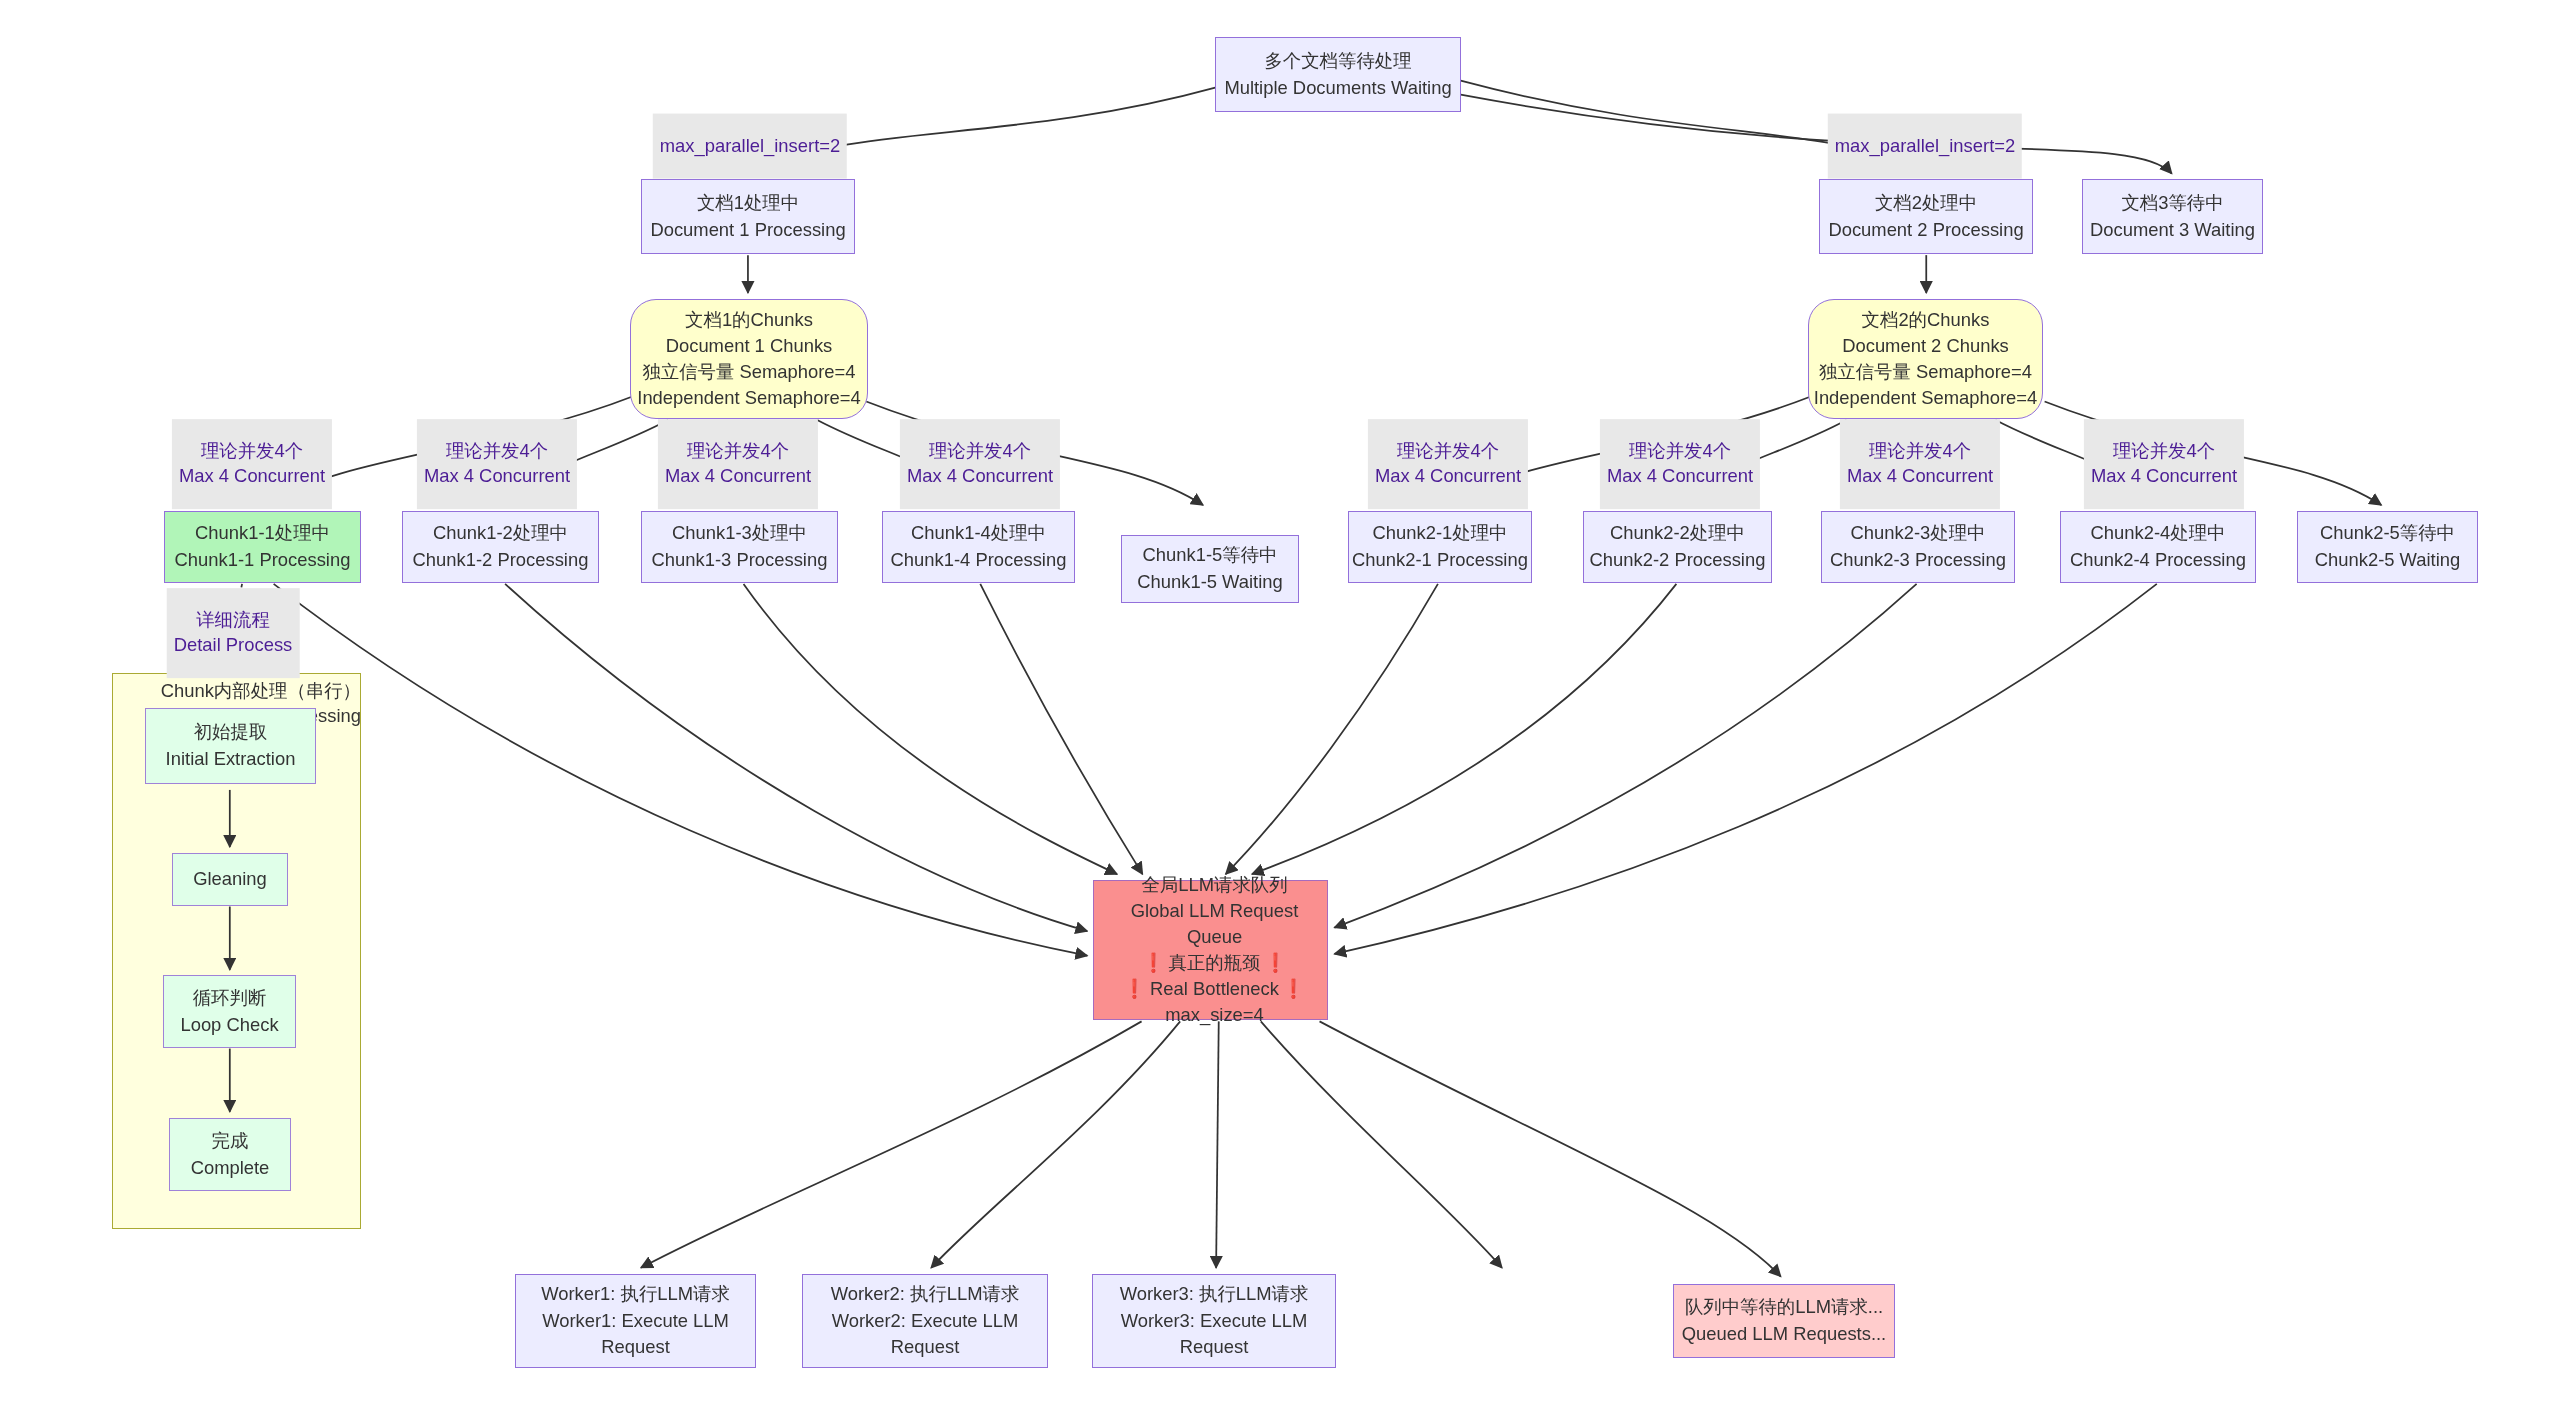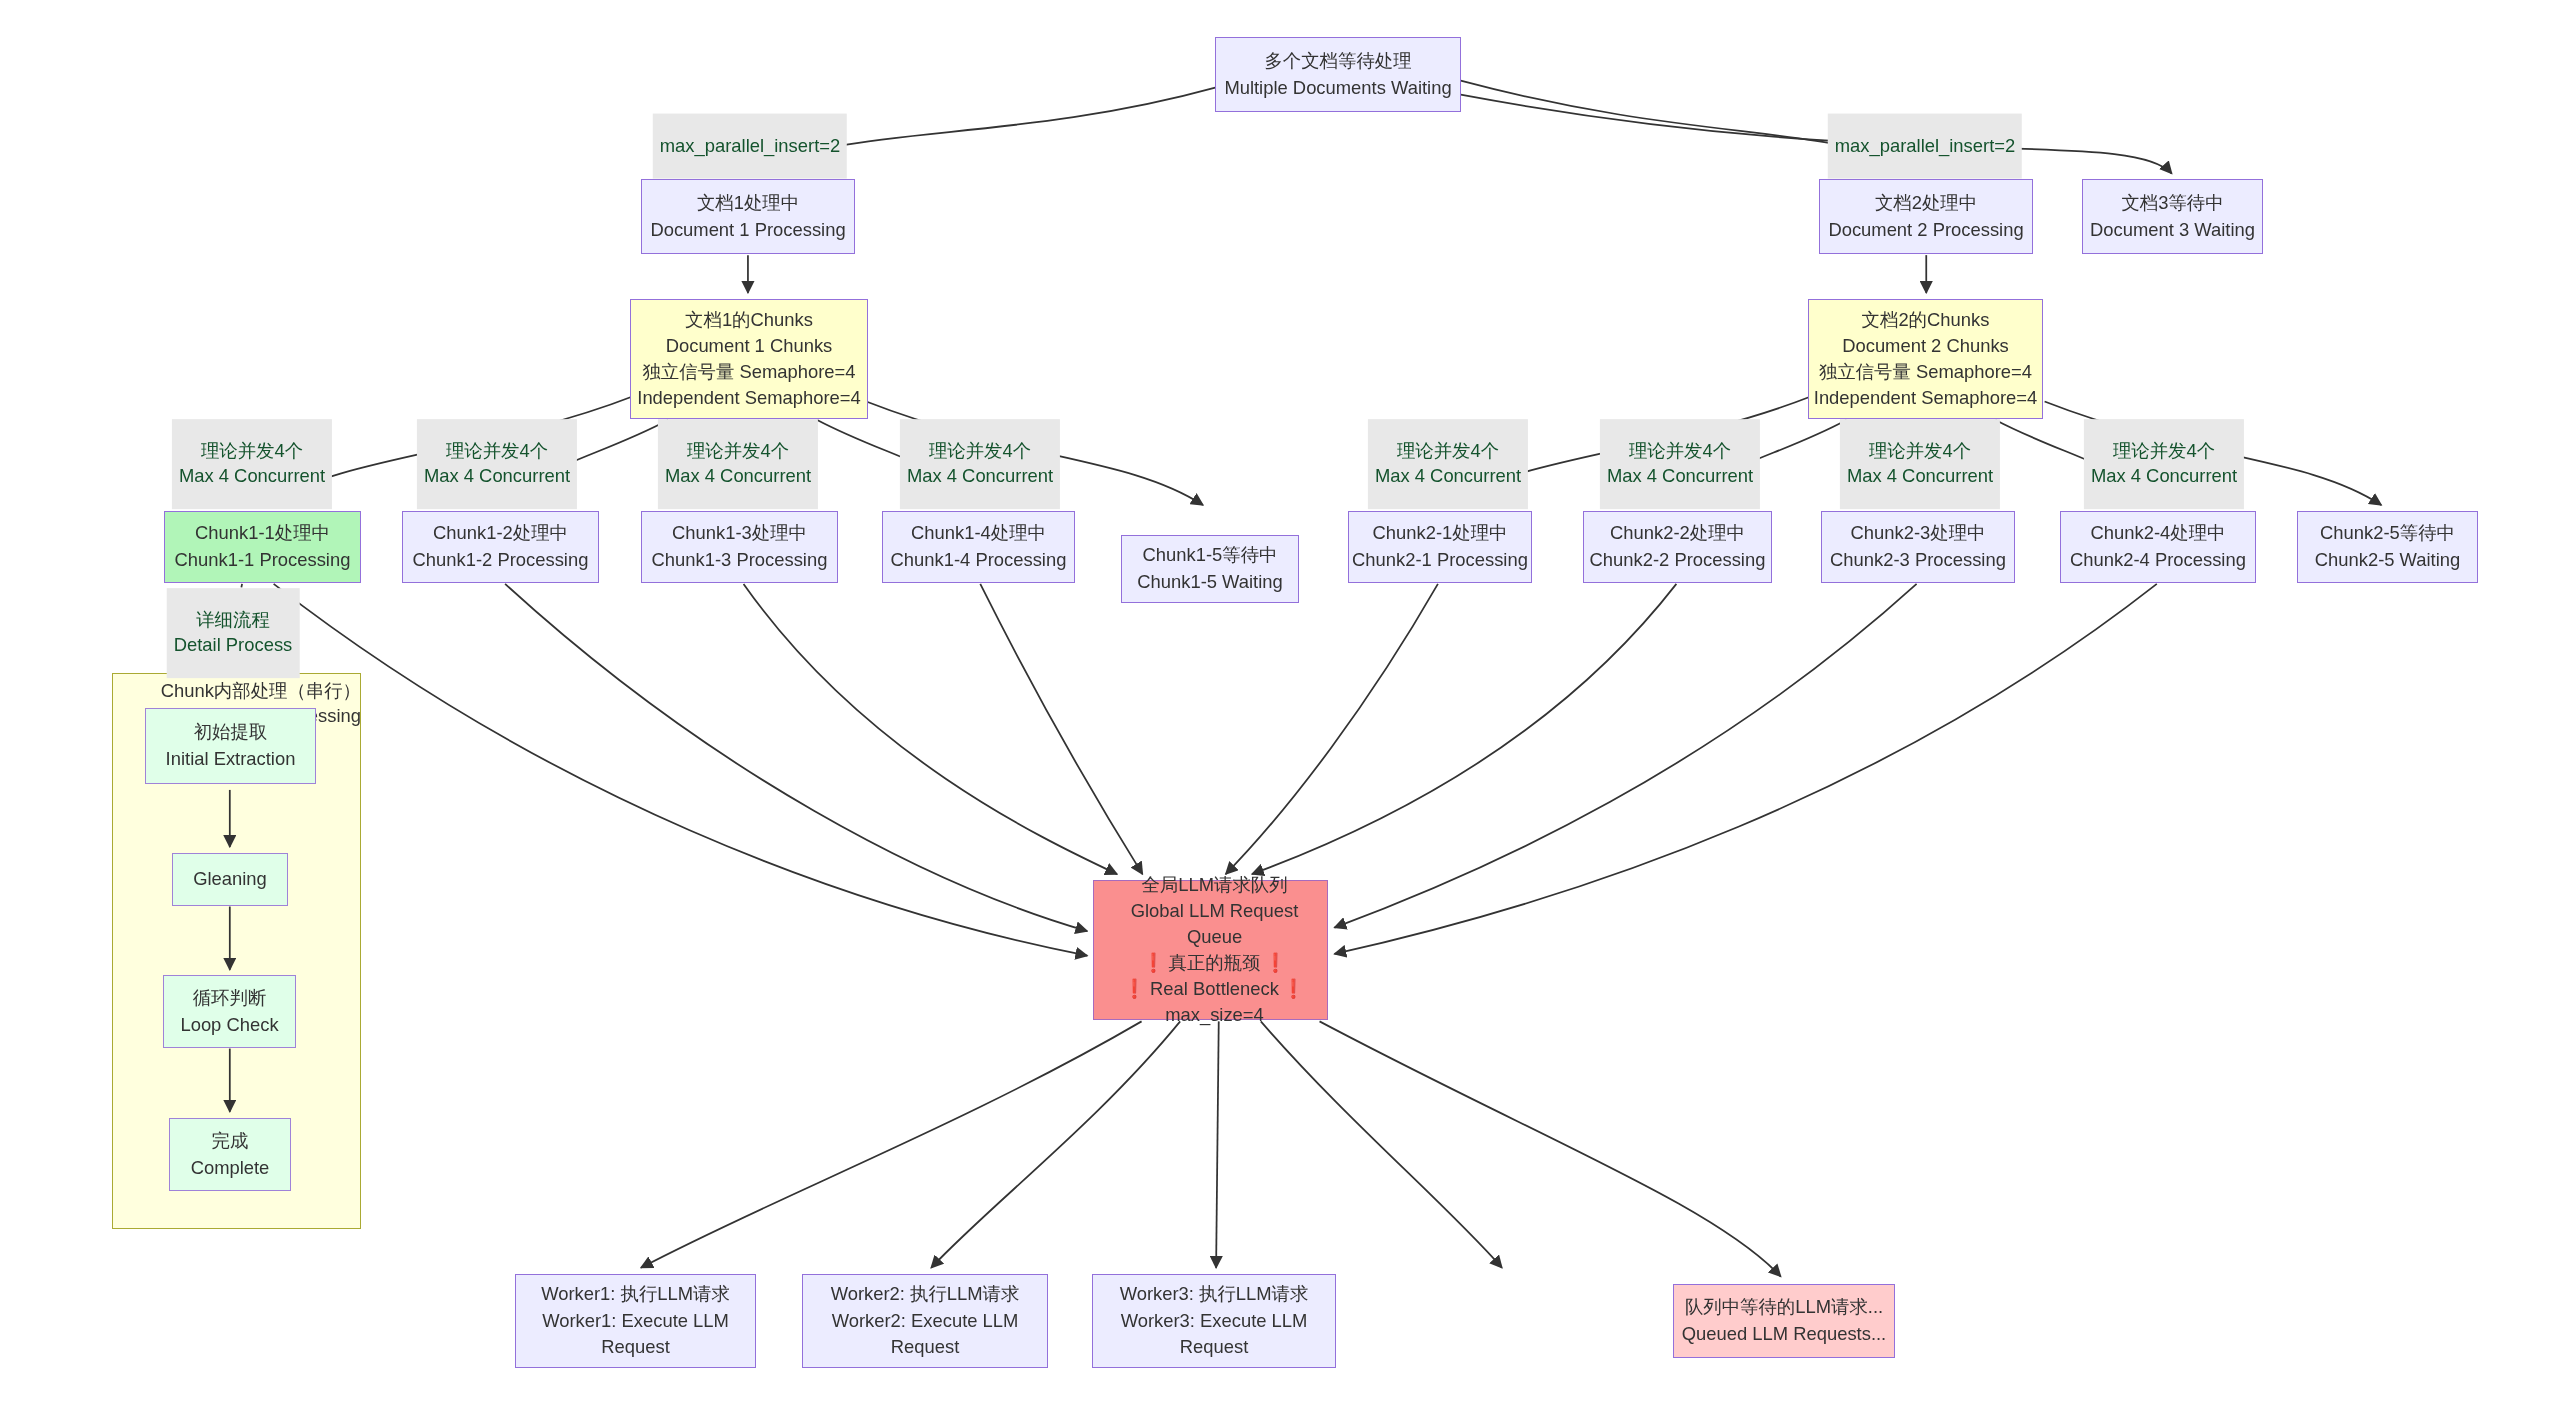--- a/index.html
+++ b/index.html
@@ -14,32 +14,32 @@
   }
   .subgraph-title{
     position:absolute;z-index:3;text-align:right;font-size:18.4px;line-height:1.35;color:#333;
   }
   .node{
     position:absolute;z-index:4;box-sizing:border-box;
     background:#ececff;border:1.3px solid #9370db;
     display:flex;flex-direction:column;justify-content:center;align-items:center;
     text-align:center;font-size:18.4px;line-height:1.45;color:#333;
   }
-  .node.yellow{background:#ffffcc;}
+  .node.yellow{background:#ffffcc;border-radius:26px;}
   .node.green{background:#b1f5b8;}
   .node.mint{background:#e0ffe9;border-color:#9f82d8;}
   .node.red{background:#fa8f8f;border-color:#a66bbe;}
   .node.pink{background:#ffcccc;}
   .node .ln{width:100%;}
   .node .wrapln{width:92%;}
   .excl{color:#e02020;font-weight:bold;padding:0 3.5px;}
   .elabel{
     position:absolute;z-index:5;transform:translate(-50%,-50%);
     background:#e8e8e8;padding:20px 7px;text-align:center;
-    font-size:18.4px;line-height:1.35;color:#14532d;white-space:nowrap;
+    font-size:18.4px;line-height:1.35;color:#4c1d95;white-space:nowrap;
   }
 </style>
 </head>
 <body>
 
 <div class="canvas">
 
   <div class="subgraph" style="left:112px;top:673px;width:249px;height:556px;"></div>
 
   <svg class="edges" width="2576" height="1401" viewBox="0 0 2938 1598">

